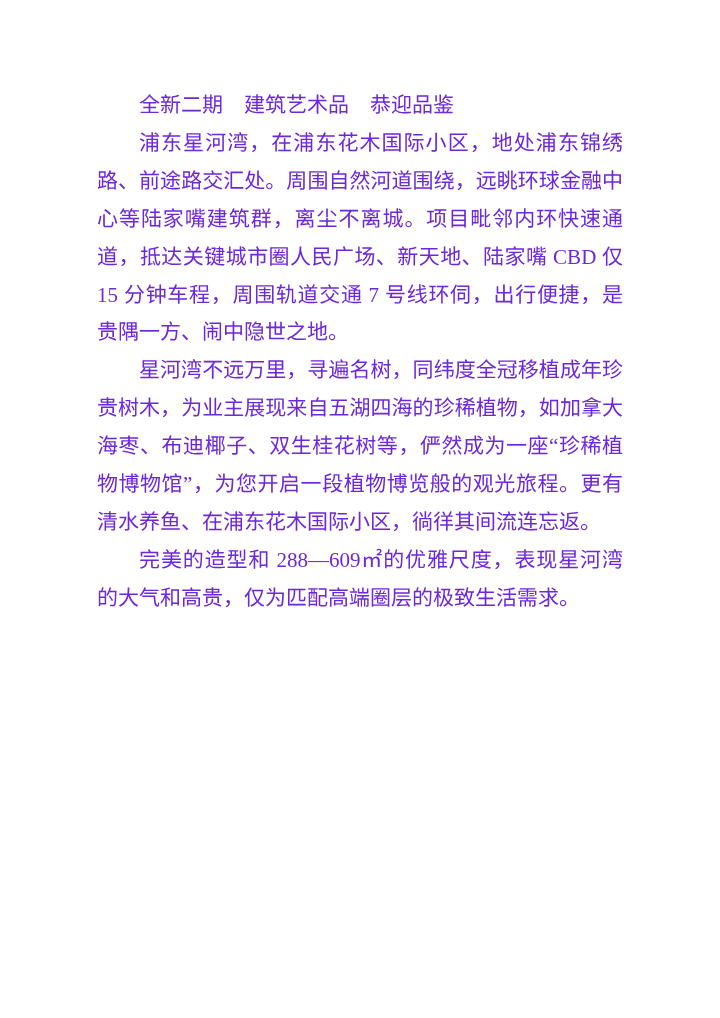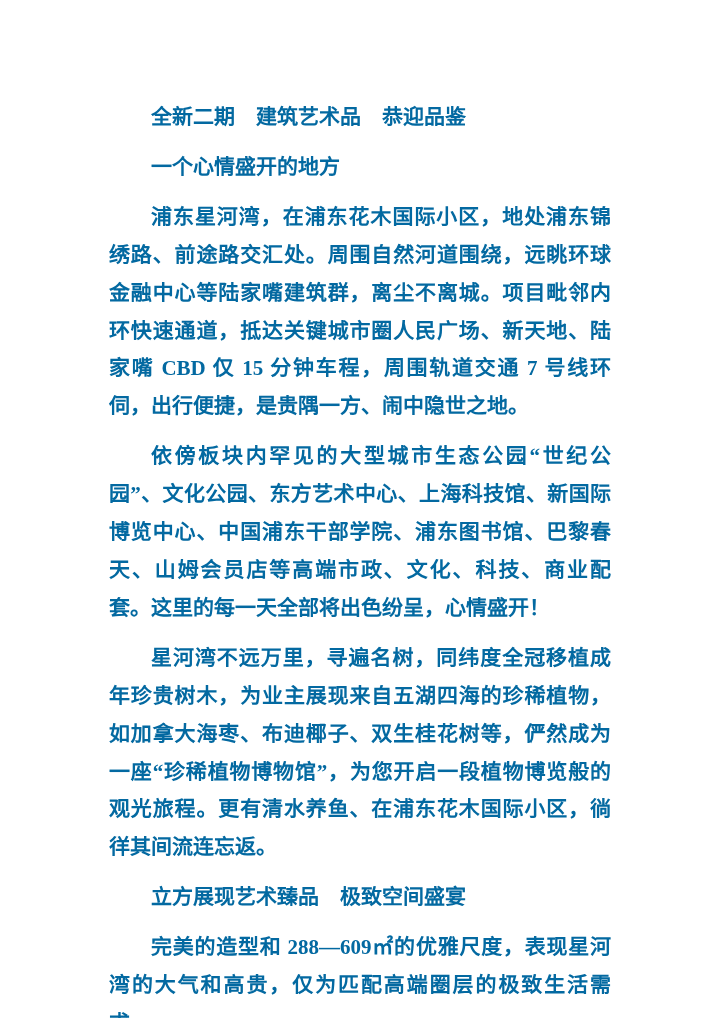--- a/index.html
+++ b/index.html
@@ -13,37 +13,33 @@
     overflow: hidden;
     position: relative;
   }
   .doc {
     position: absolute;
     left: 97px;
     top: 87px;
     width: 526px;
   }
   .para {
-    margin: 12px;
+    margin: 0;
     padding: 0;
     font-family: "Liberation Serif", "DejaVu Serif", serif;
     font-size: 21px;
     line-height: 37.9px;
-    color: #0369a1;
+    color: #6d28d9;
     text-align: justify;
     text-justify: inter-character;
     text-indent: 2em;
     letter-spacing: 0;
-    font-weight: bold;
   }
 </style>
 </head>
 <body>
 
 <div class="doc">
   <p class="para">全新二期　建筑艺术品　恭迎品鉴</p>
-  <p class="para">一个心情盛开的地方</p>
   <p class="para">浦东星河湾，在浦东花木国际小区，地处浦东锦绣路、前途路交汇处。周围自然河道围绕，远眺环球金融中心等陆家嘴建筑群，离尘不离城。项目毗邻内环快速通道，抵达关键城市圈人民广场、新天地、陆家嘴 CBD 仅 15 分钟车程，周围轨道交通 7 号线环伺，出行便捷，是贵隅一方、闹中隐世之地。</p>
-  <p class="para">依傍板块内罕见的大型城市生态公园“世纪公园”、文化公园、东方艺术中心、上海科技馆、新国际博览中心、中国浦东干部学院、浦东图书馆、巴黎春天、山姆会员店等高端市政、文化、科技、商业配套。这里的每一天全部将出色纷呈，心情盛开！</p>
   <p class="para">星河湾不远万里，寻遍名树，同纬度全冠移植成年珍贵树木，为业主展现来自五湖四海的珍稀植物，如加拿大海枣、布迪椰子、双生桂花树等，俨然成为一座“珍稀植物博物馆”，为您开启一段植物博览般的观光旅程。更有清水养鱼、在浦东花木国际小区，徜徉其间流连忘返。</p>
-  <p class="para">立方展现艺术臻品　极致空间盛宴</p>
   <p class="para">完美的造型和 288—609㎡的优雅尺度，表现星河湾的大气和高贵，仅为匹配高端圈层的极致生活需求。</p>
 </div>
 
 </body></html>

